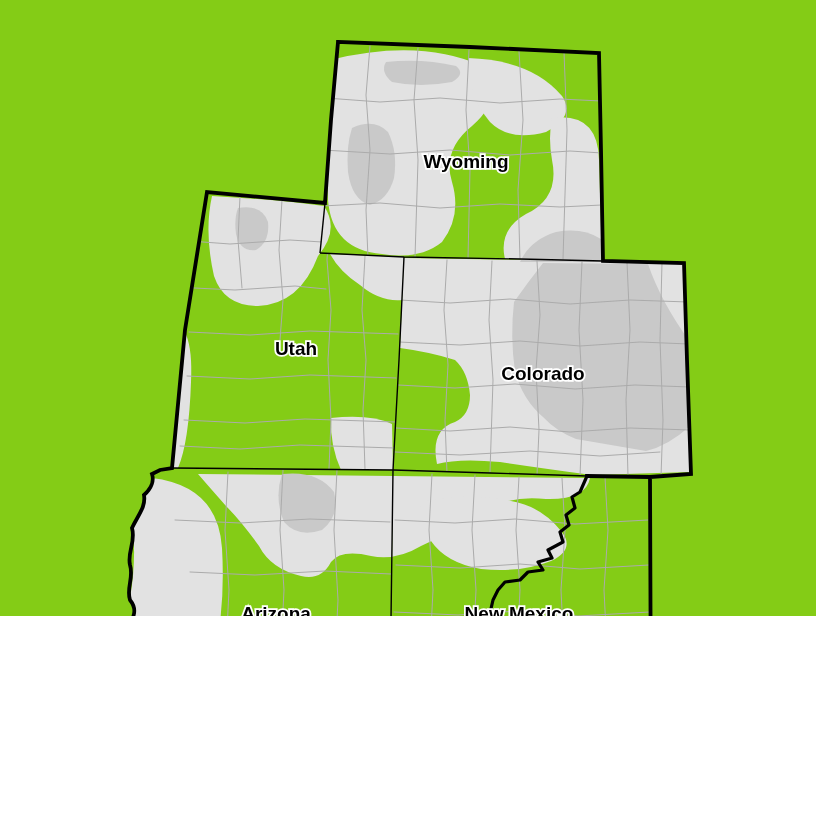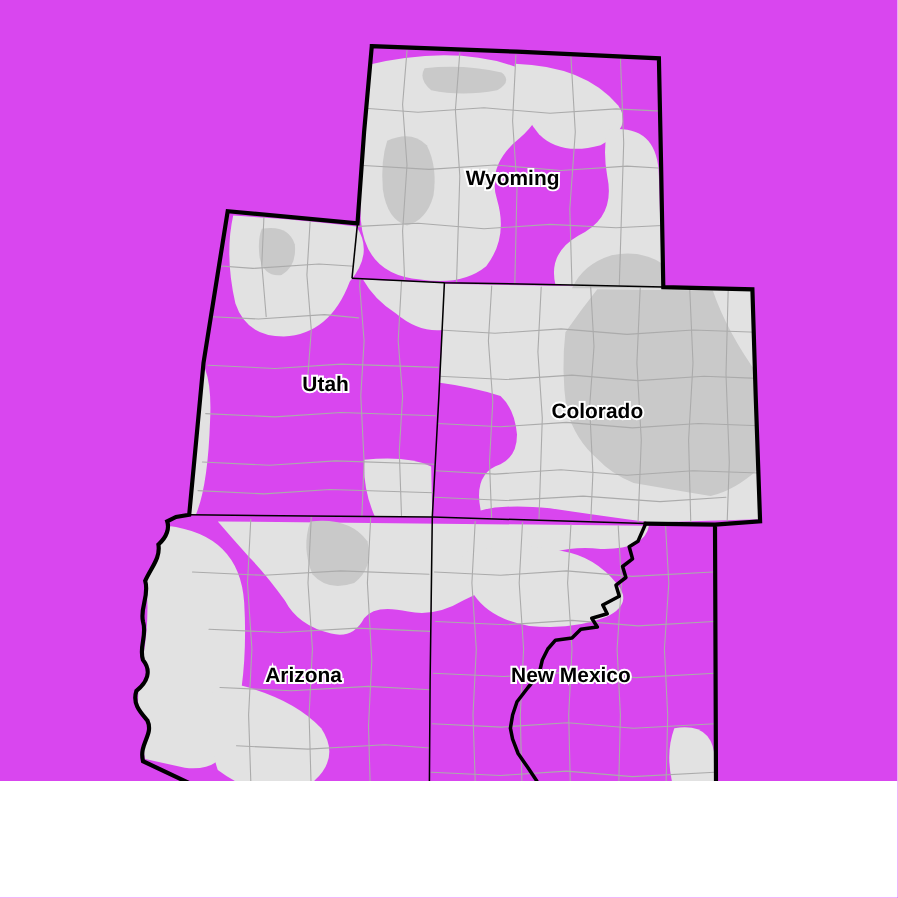--- a/index.html
+++ b/index.html
@@ -1,19 +1,19 @@
 <!DOCTYPE html>
 <html style="--shade-light: #e2e2e2; --shade-dark: #c9c9c9; --county-line: #ababab; --state-border: #000000; --label-halo: #ffffff;"><head>
 <meta charset="utf-8">
 <style>
   html,body{margin:0;padding:0;background:#ffffff;}
   .canvas{
     position:relative;
-    width:816px;height:710px;
-    background:#d946ef;
+    width:816px;height:616px;
+    background:#84cc16;
     font-family:"Liberation Sans", sans-serif;
     overflow:hidden;
   }
   svg{display:block;}
   .shade-light{fill:var(--shade-light,#e2e2e2);stroke:none;}
   .shade-dark{fill:var(--shade-dark,#c9c9c9);stroke:none;}
   .county{fill:none;stroke:var(--county-line,#ababab);stroke-width:1;stroke-linejoin:round;stroke-linecap:round;}
   .state-interior{fill:none;stroke:var(--state-border,#000000);stroke-width:1.4;stroke-linejoin:miter;stroke-linecap:butt;}
   .region-exterior{fill:none;stroke:var(--state-border,#000000);stroke-width:3.8;stroke-linejoin:miter;stroke-linecap:square;}
   .river{fill:none;stroke:var(--state-border,#000000);stroke-width:3.2;stroke-linejoin:round;stroke-linecap:round;}

